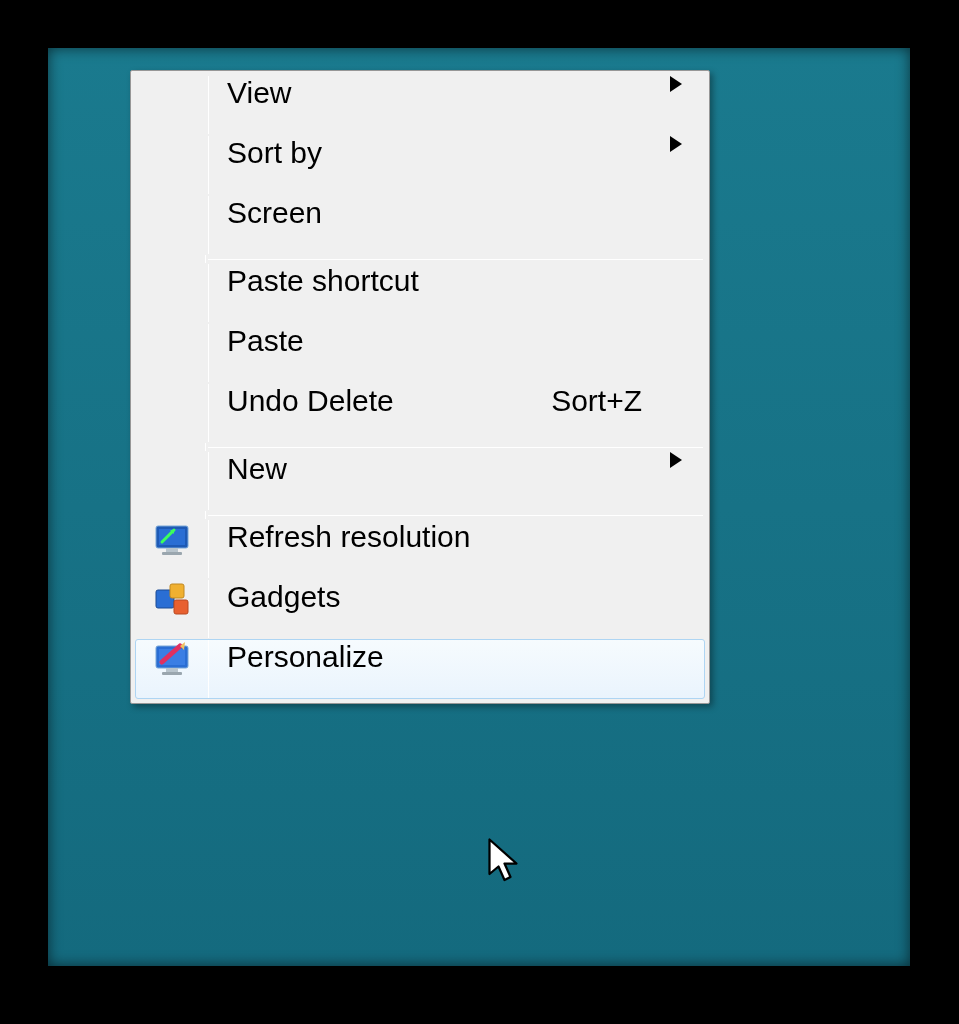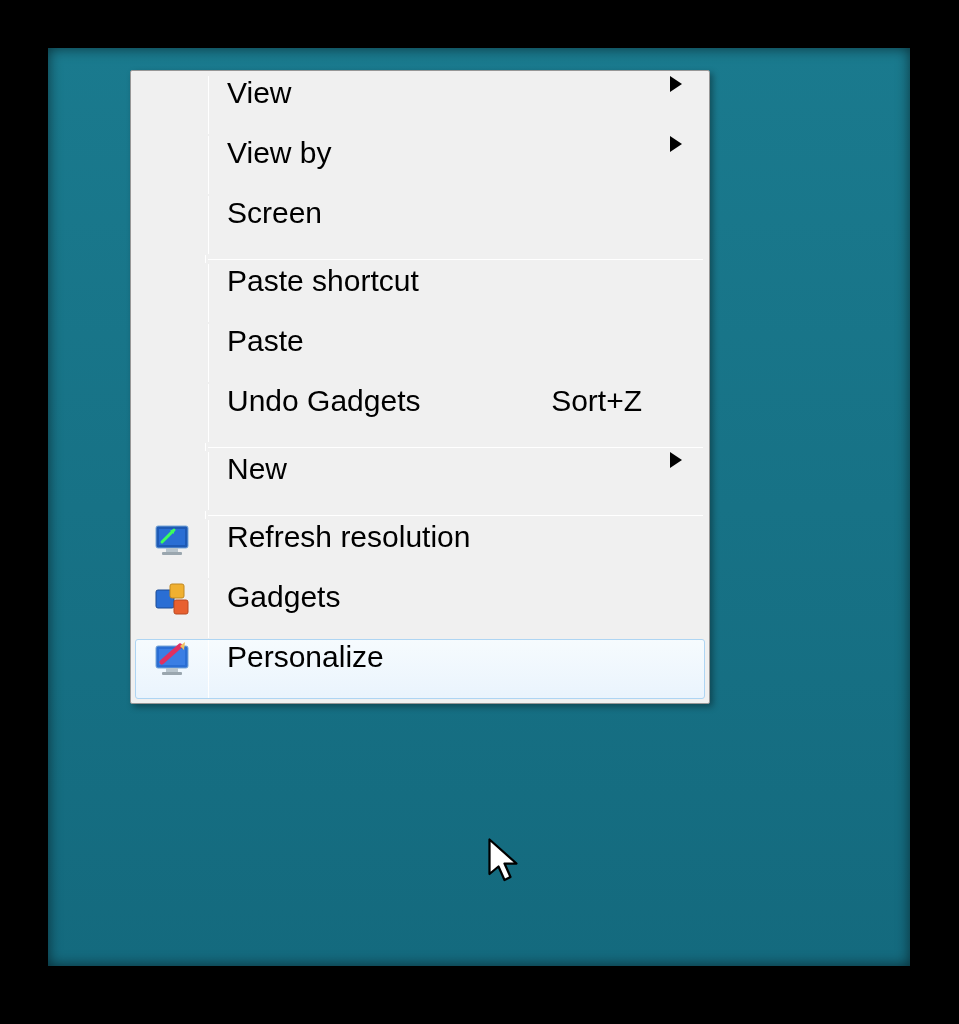--- a/index.html
+++ b/index.html
@@ -111,21 +111,21 @@
       <span class="arrow">
         <svg width="12" height="16">
             <polygon points="0,0 12,8 0,16" fill="#000"></polygon>
           </svg>
       </span>
     </div>
 
     <div class="menu-item">
       <div class="icon-col"></div>
       <div class="gutter-line"></div>
-      <span class="label">View by</span>
+      <span class="label">Sort by</span>
       <span class="arrow">
         <svg width="12" height="16">
             <polygon points="0,0 12,8 0,16" fill="#000"></polygon>
           </svg>
       </span>
     </div>
 
     <div class="menu-item">
       <div class="icon-col"></div>
       <div class="gutter-line"></div>
@@ -149,21 +149,21 @@
     <div class="menu-item">
       <div class="icon-col"></div>
       <div class="gutter-line"></div>
       <span class="label">Paste</span>
       <span class="arrow"></span>
     </div>
 
     <div class="menu-item">
       <div class="icon-col"></div>
       <div class="gutter-line"></div>
-      <span class="label">Undo Gadgets</span>
+      <span class="label">Undo Delete</span>
       <span class="shortcut">Sort+Z</span>
       <span class="arrow"></span>
     </div>
 
     <div class="separator">
       <div class="icon-col"></div>
       <div class="gutter-line"></div>
       <div class="sep-line"></div>
     </div>
 

